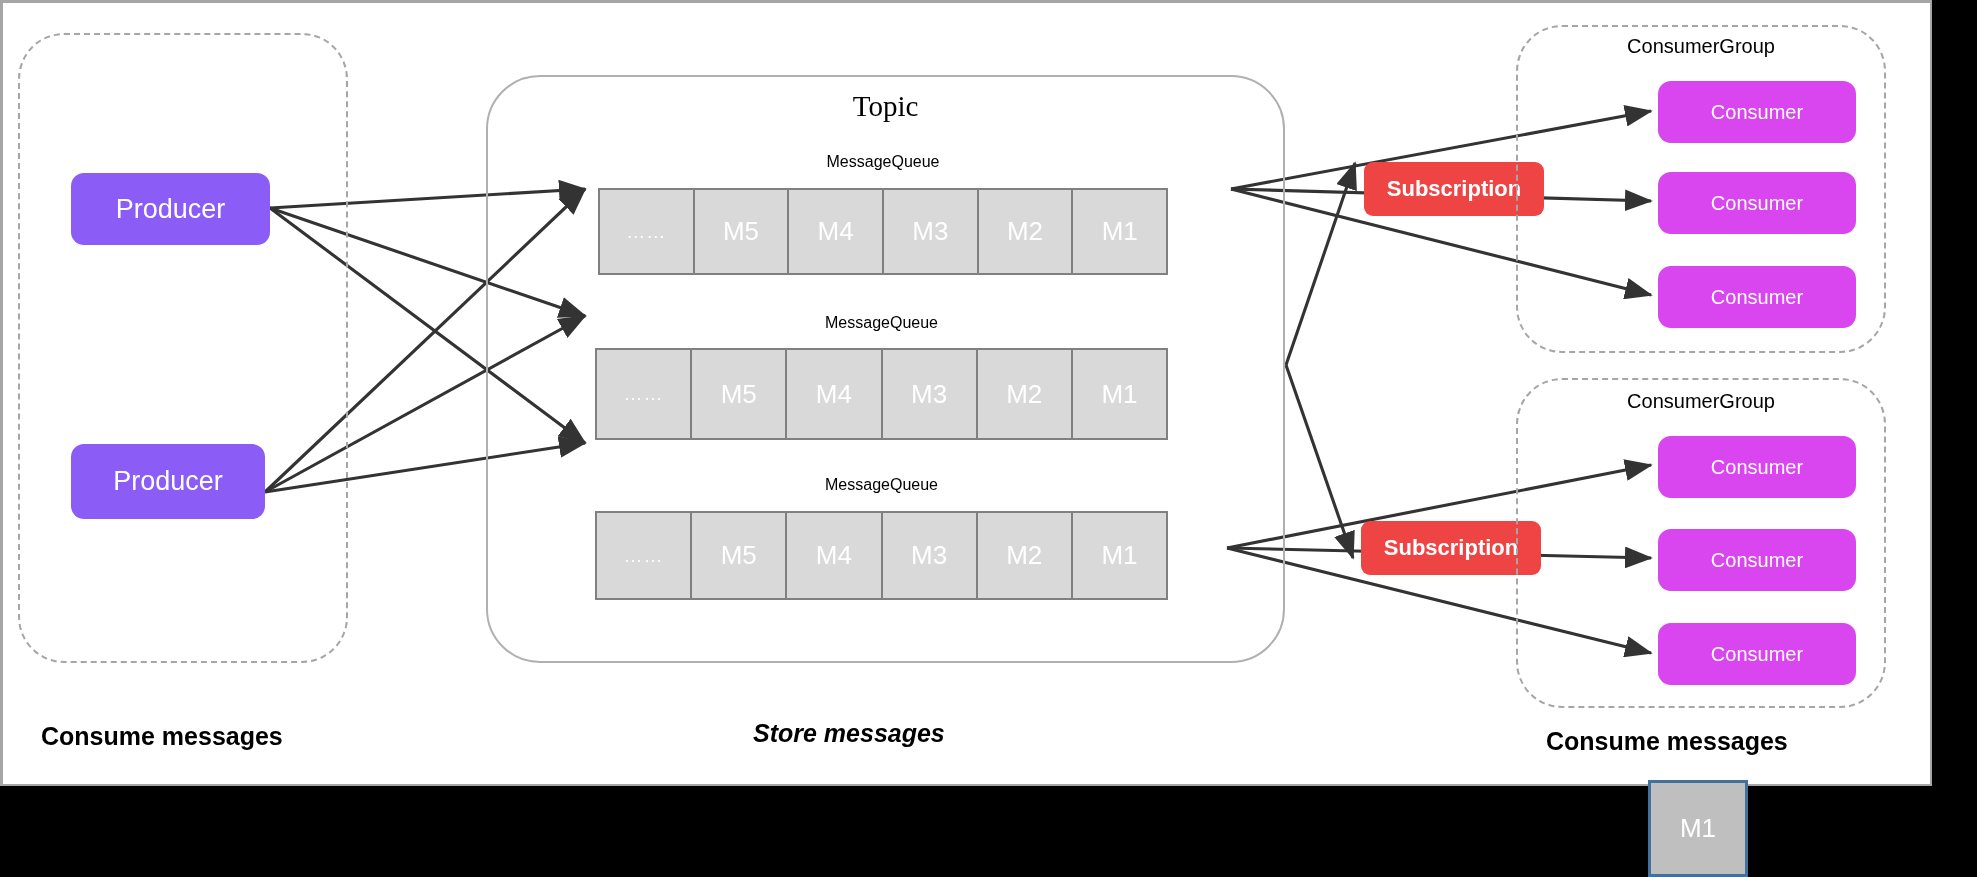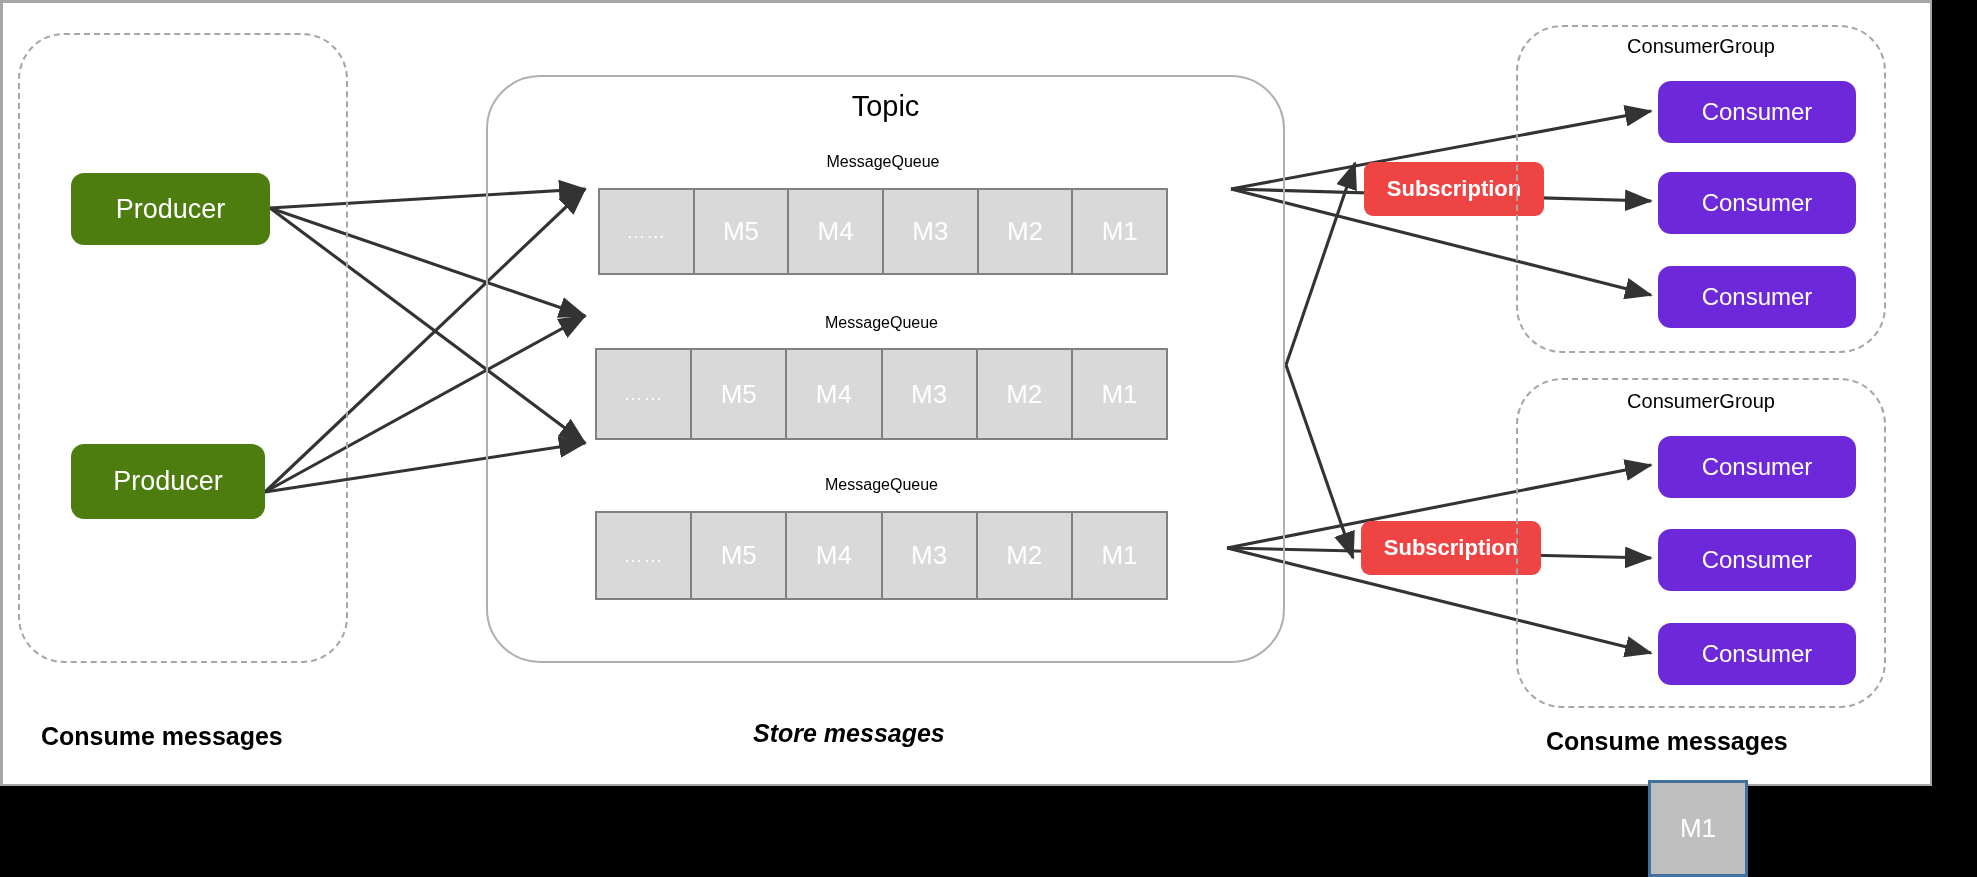--- a/index.html
+++ b/index.html
@@ -64,20 +64,21 @@
 
   
   .caption {
     position: absolute;
     text-align: center;
     color: #000000;
     white-space: nowrap;
   }
   .topic-title {
     font-size: 29px;
+    font-family: Liberation Serif, serif;
   }
   .queue-title {
     font-size: 16px;
   }
   .group-title {
     font-size: 20px;
   }
   .phase-label {
     position: absolute;
     font-size: 25px;
@@ -89,28 +90,28 @@
   
   .node {
     position: absolute;
     display: flex;
     align-items: center;
     justify-content: center;
     box-sizing: border-box;
     color: #ffffff;
   }
   .producer {
-    background: #4d7c0f;
+    background: #8b5cf6;
     border-radius: 13px;
     font-size: 27px;
   }
   .consumer {
-    background: #6d28d9;
+    background: #d946ef;
     border-radius: 13px;
-    font-size: 24px;
+    font-size: 20px;
   }
   .subscription {
     background: #ef4444;
     border-radius: 9px;
     font-size: 22px;
     font-weight: bold;
   }
 
   
   .queue {

